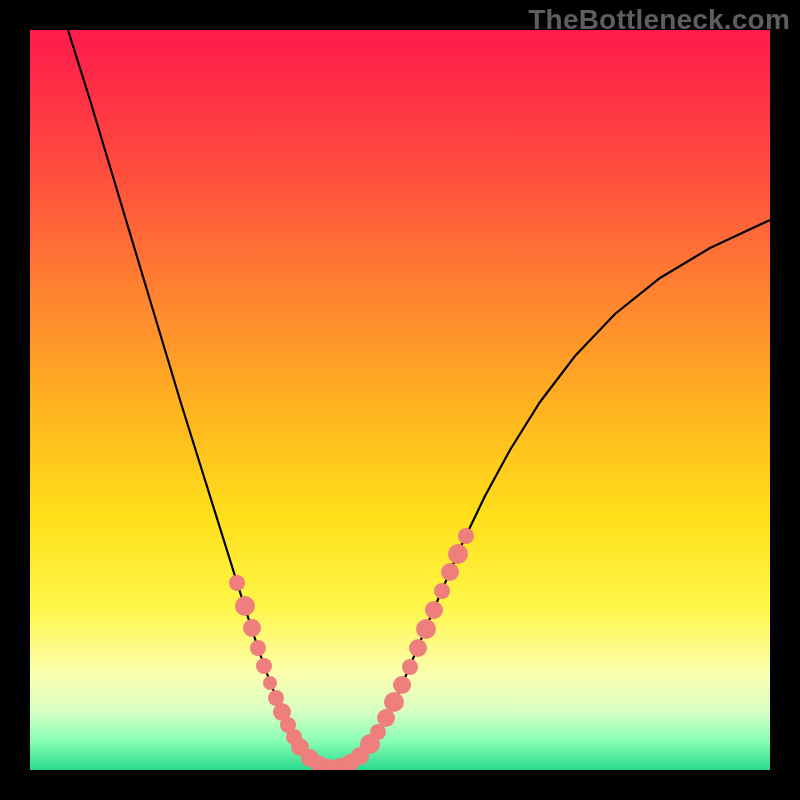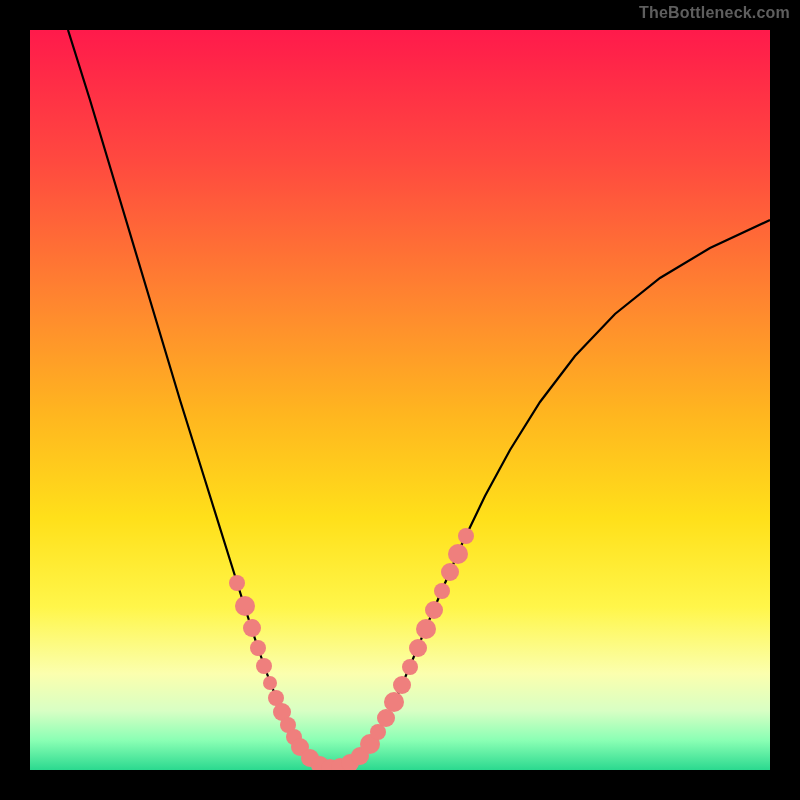--- a/index.html
+++ b/index.html
@@ -35,21 +35,21 @@
       #d8ffc4 92%,
       #8affb4 96%,
       #2bd98f 100%
     );
   }
   .watermark {
     position: absolute;
     top: 4px;
     right: 10px;
     font-family: Arial, Helvetica, sans-serif;
-    font-size: 16px;
+    font-size: 28px;
     font-weight: 600;
     color: #5e5e5e;
     letter-spacing: 0.2px;
   }
   svg.curve {
     position: absolute;
     left: 0;
     top: 0;
     width: 740px;
     height: 740px;

